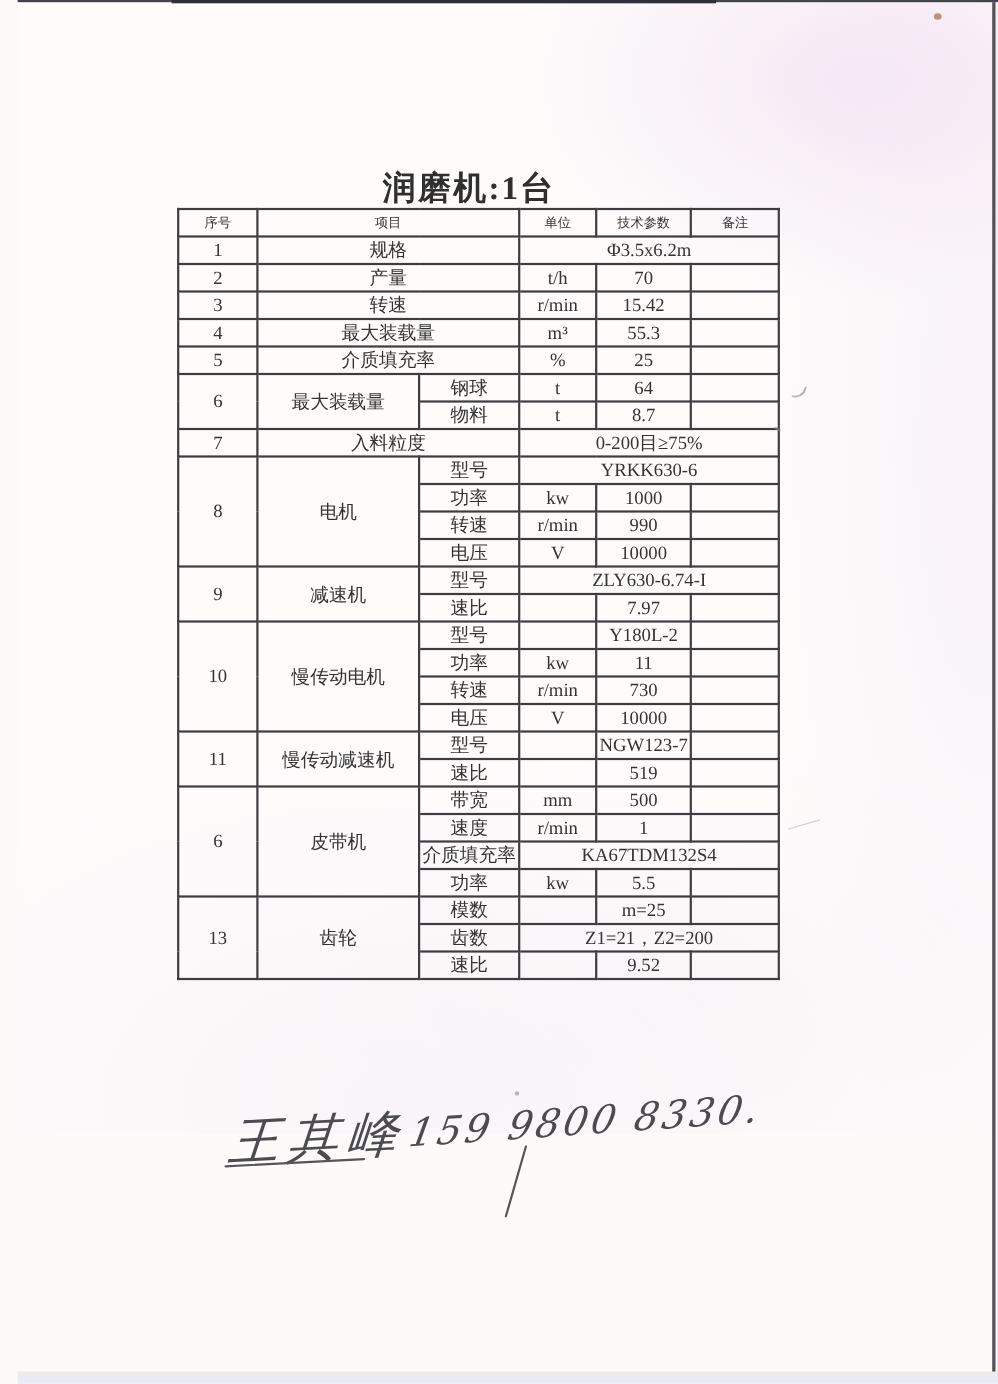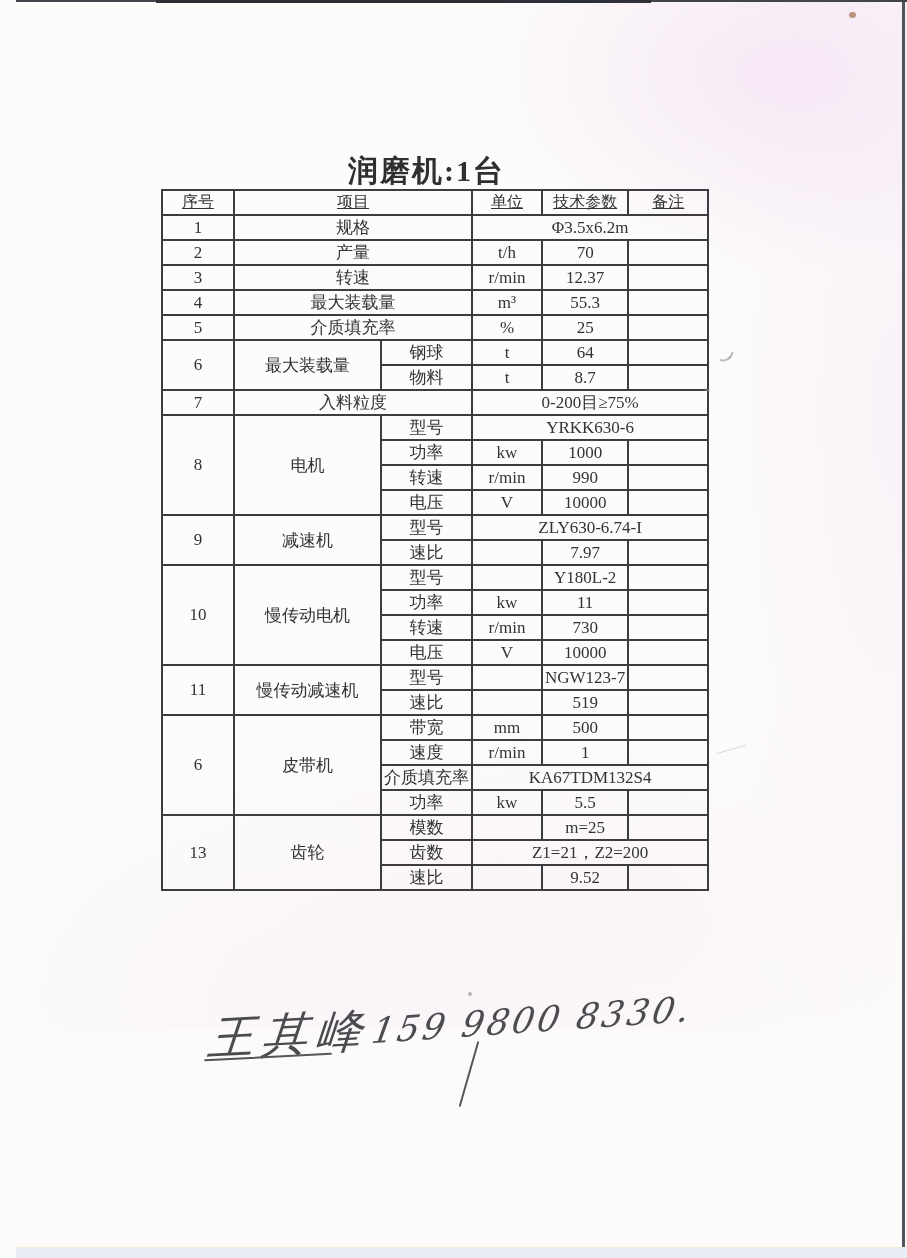--- a/index.html
+++ b/index.html
@@ -39,21 +39,21 @@
     position:absolute; left:145px; top:189px;
     border-collapse:collapse; table-layout:fixed;
   }
   table.spec td {
     border:2px solid #3d3d41;
     height:25px; padding:0 2px;
     text-align:center; vertical-align:middle;
     font-size:17px; color:#333; white-space:nowrap;
     background:transparent;
   }
-  table.spec td.hdr { font-size:16px;text-decoration:underline; }
+  table.spec td.hdr { font-size:12px; }
   col.c-no    { width:72px; }
   col.c-item  { width:147px; }
   col.c-sub   { width:78px; }
   col.c-unit  { width:70px; }
   col.c-param { width:78px; }
   col.c-rem   { width:80px; }
 
   
   .hand {
     position:absolute; color:#4c4c50; font-style:italic;
@@ -120,21 +120,21 @@
           <td rowspan="1">2</td>
           <td rowspan="1" colspan="2">产量</td>
           <td>t/h</td>
           <td>70</td>
           <td></td>
         </tr>
         <tr>
           <td rowspan="1">3</td>
           <td rowspan="1" colspan="2">转速</td>
           <td>r/min</td>
-          <td>12.37</td>
+          <td>15.42</td>
           <td></td>
         </tr>
         <tr>
           <td rowspan="1">4</td>
           <td rowspan="1" colspan="2">最大装载量</td>
           <td>m³</td>
           <td>55.3</td>
           <td></td>
         </tr>
         <tr>

